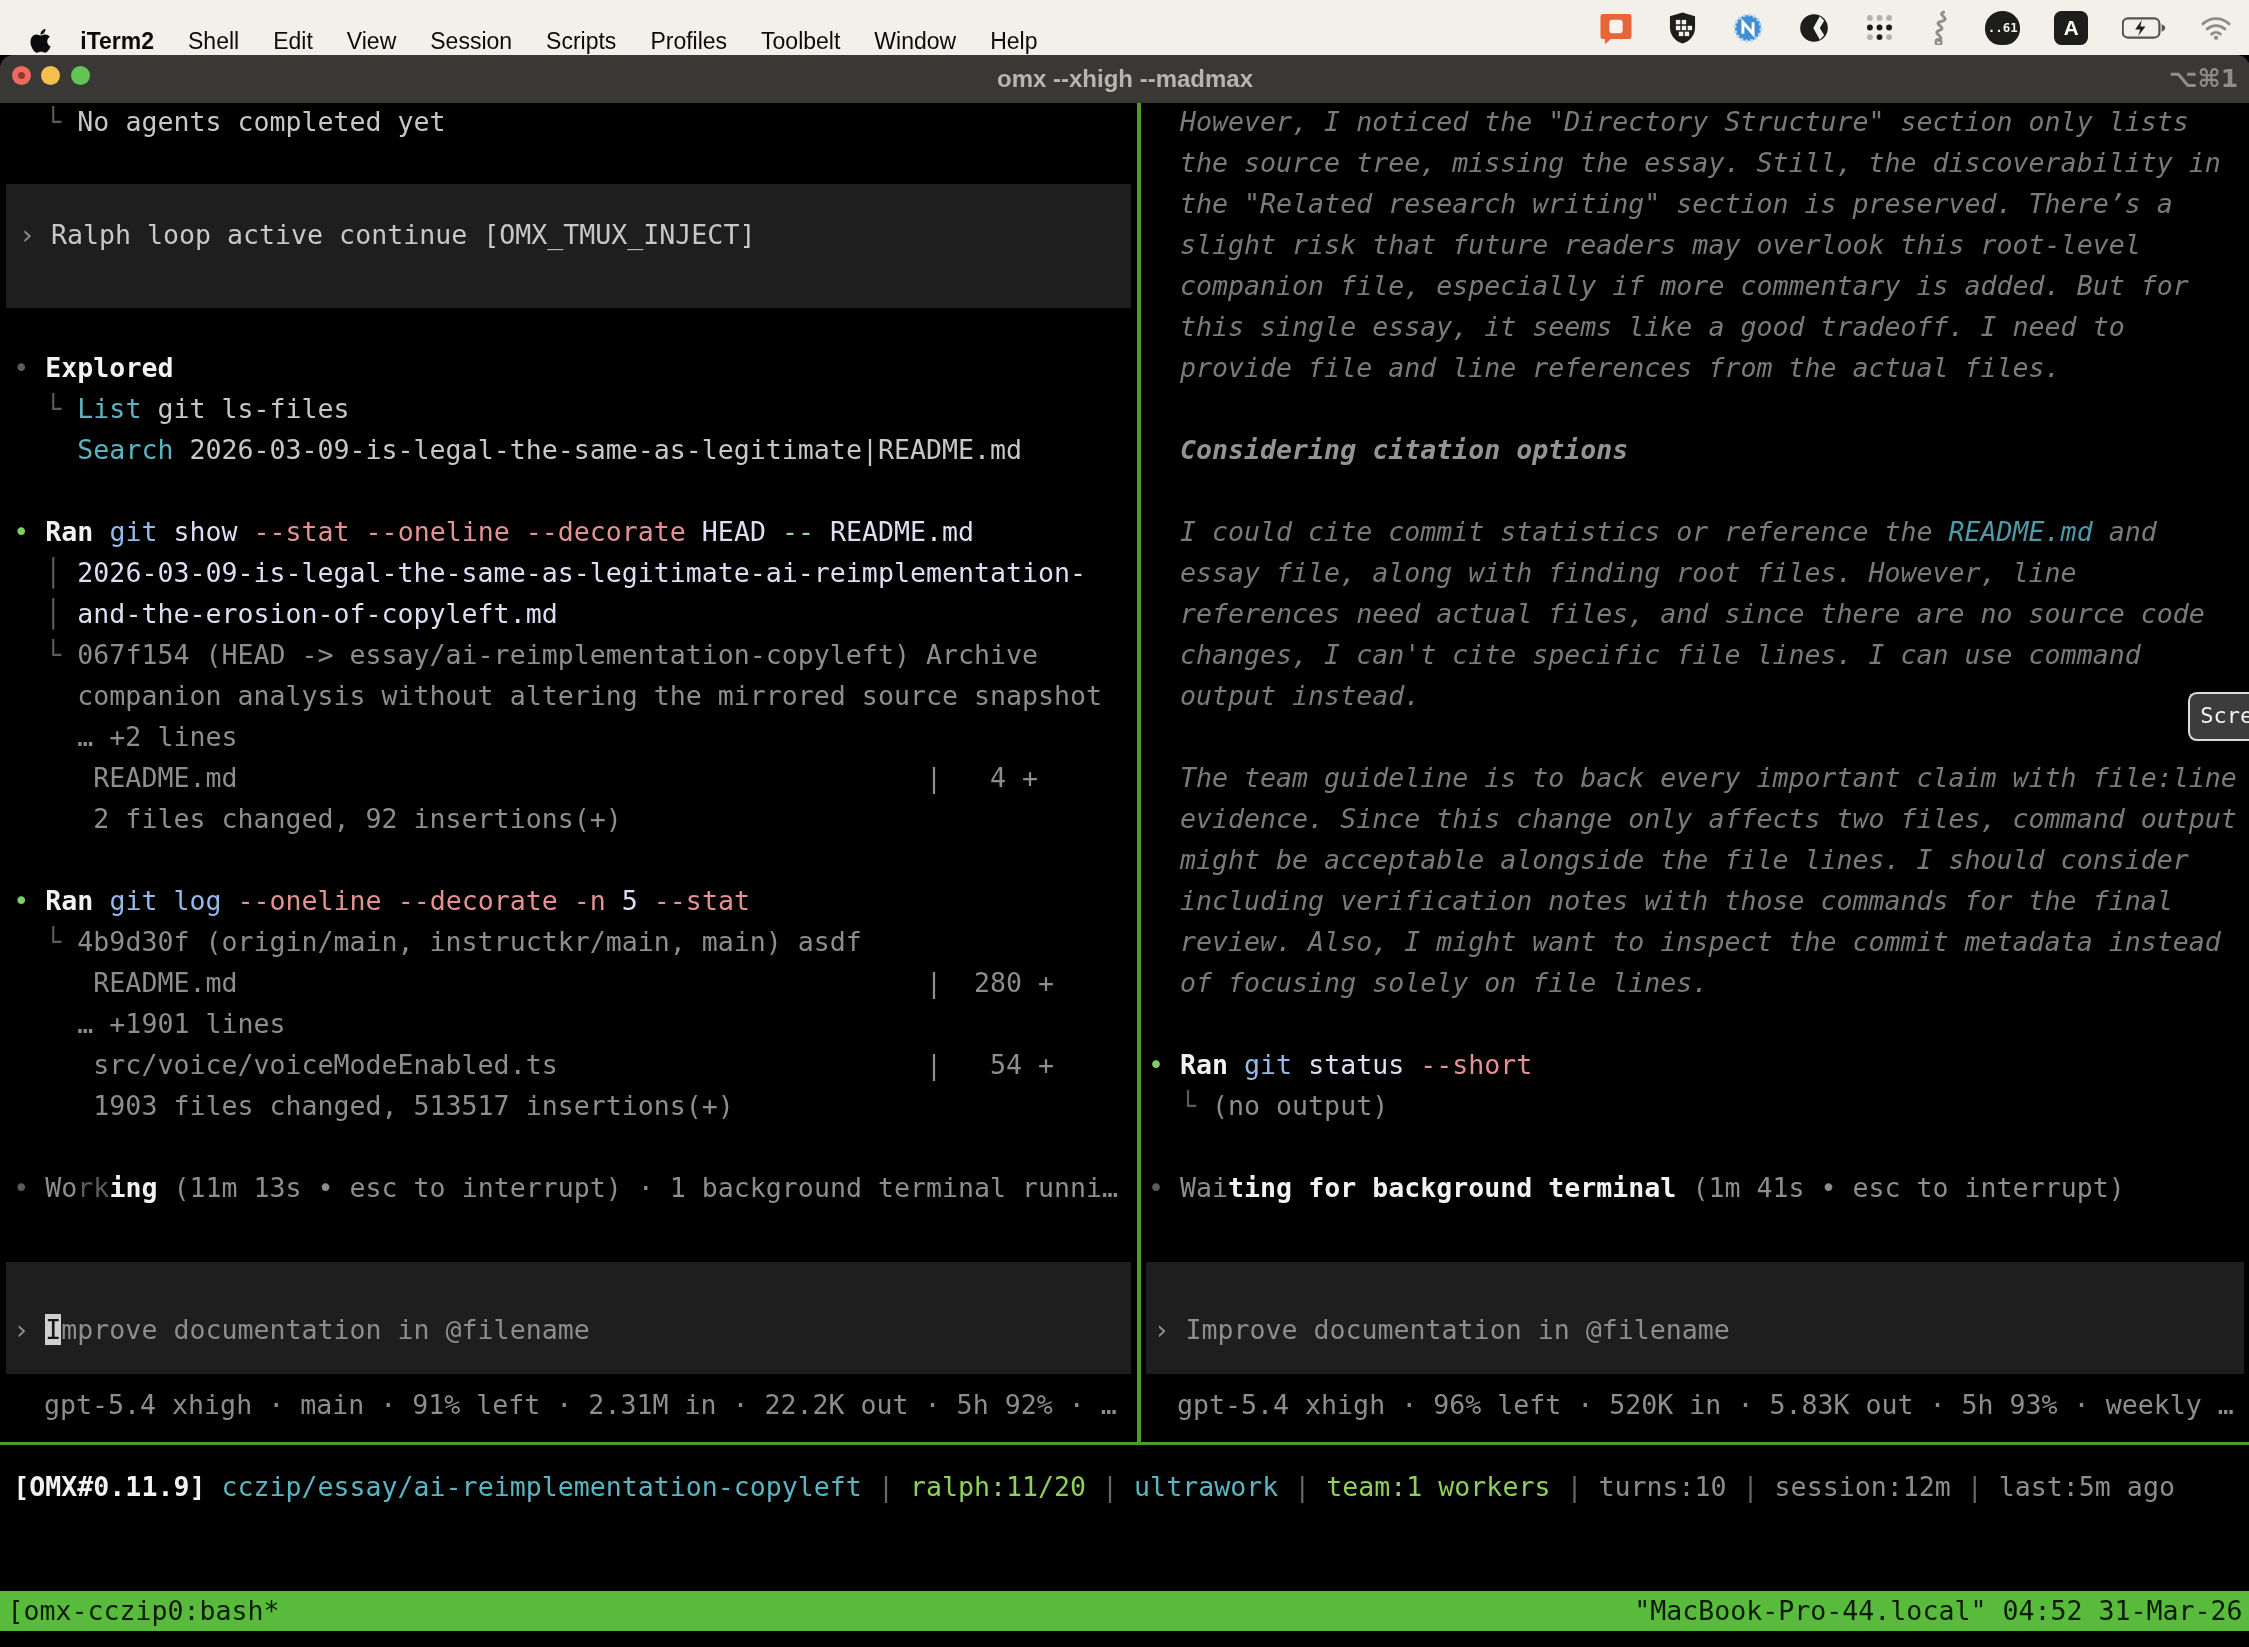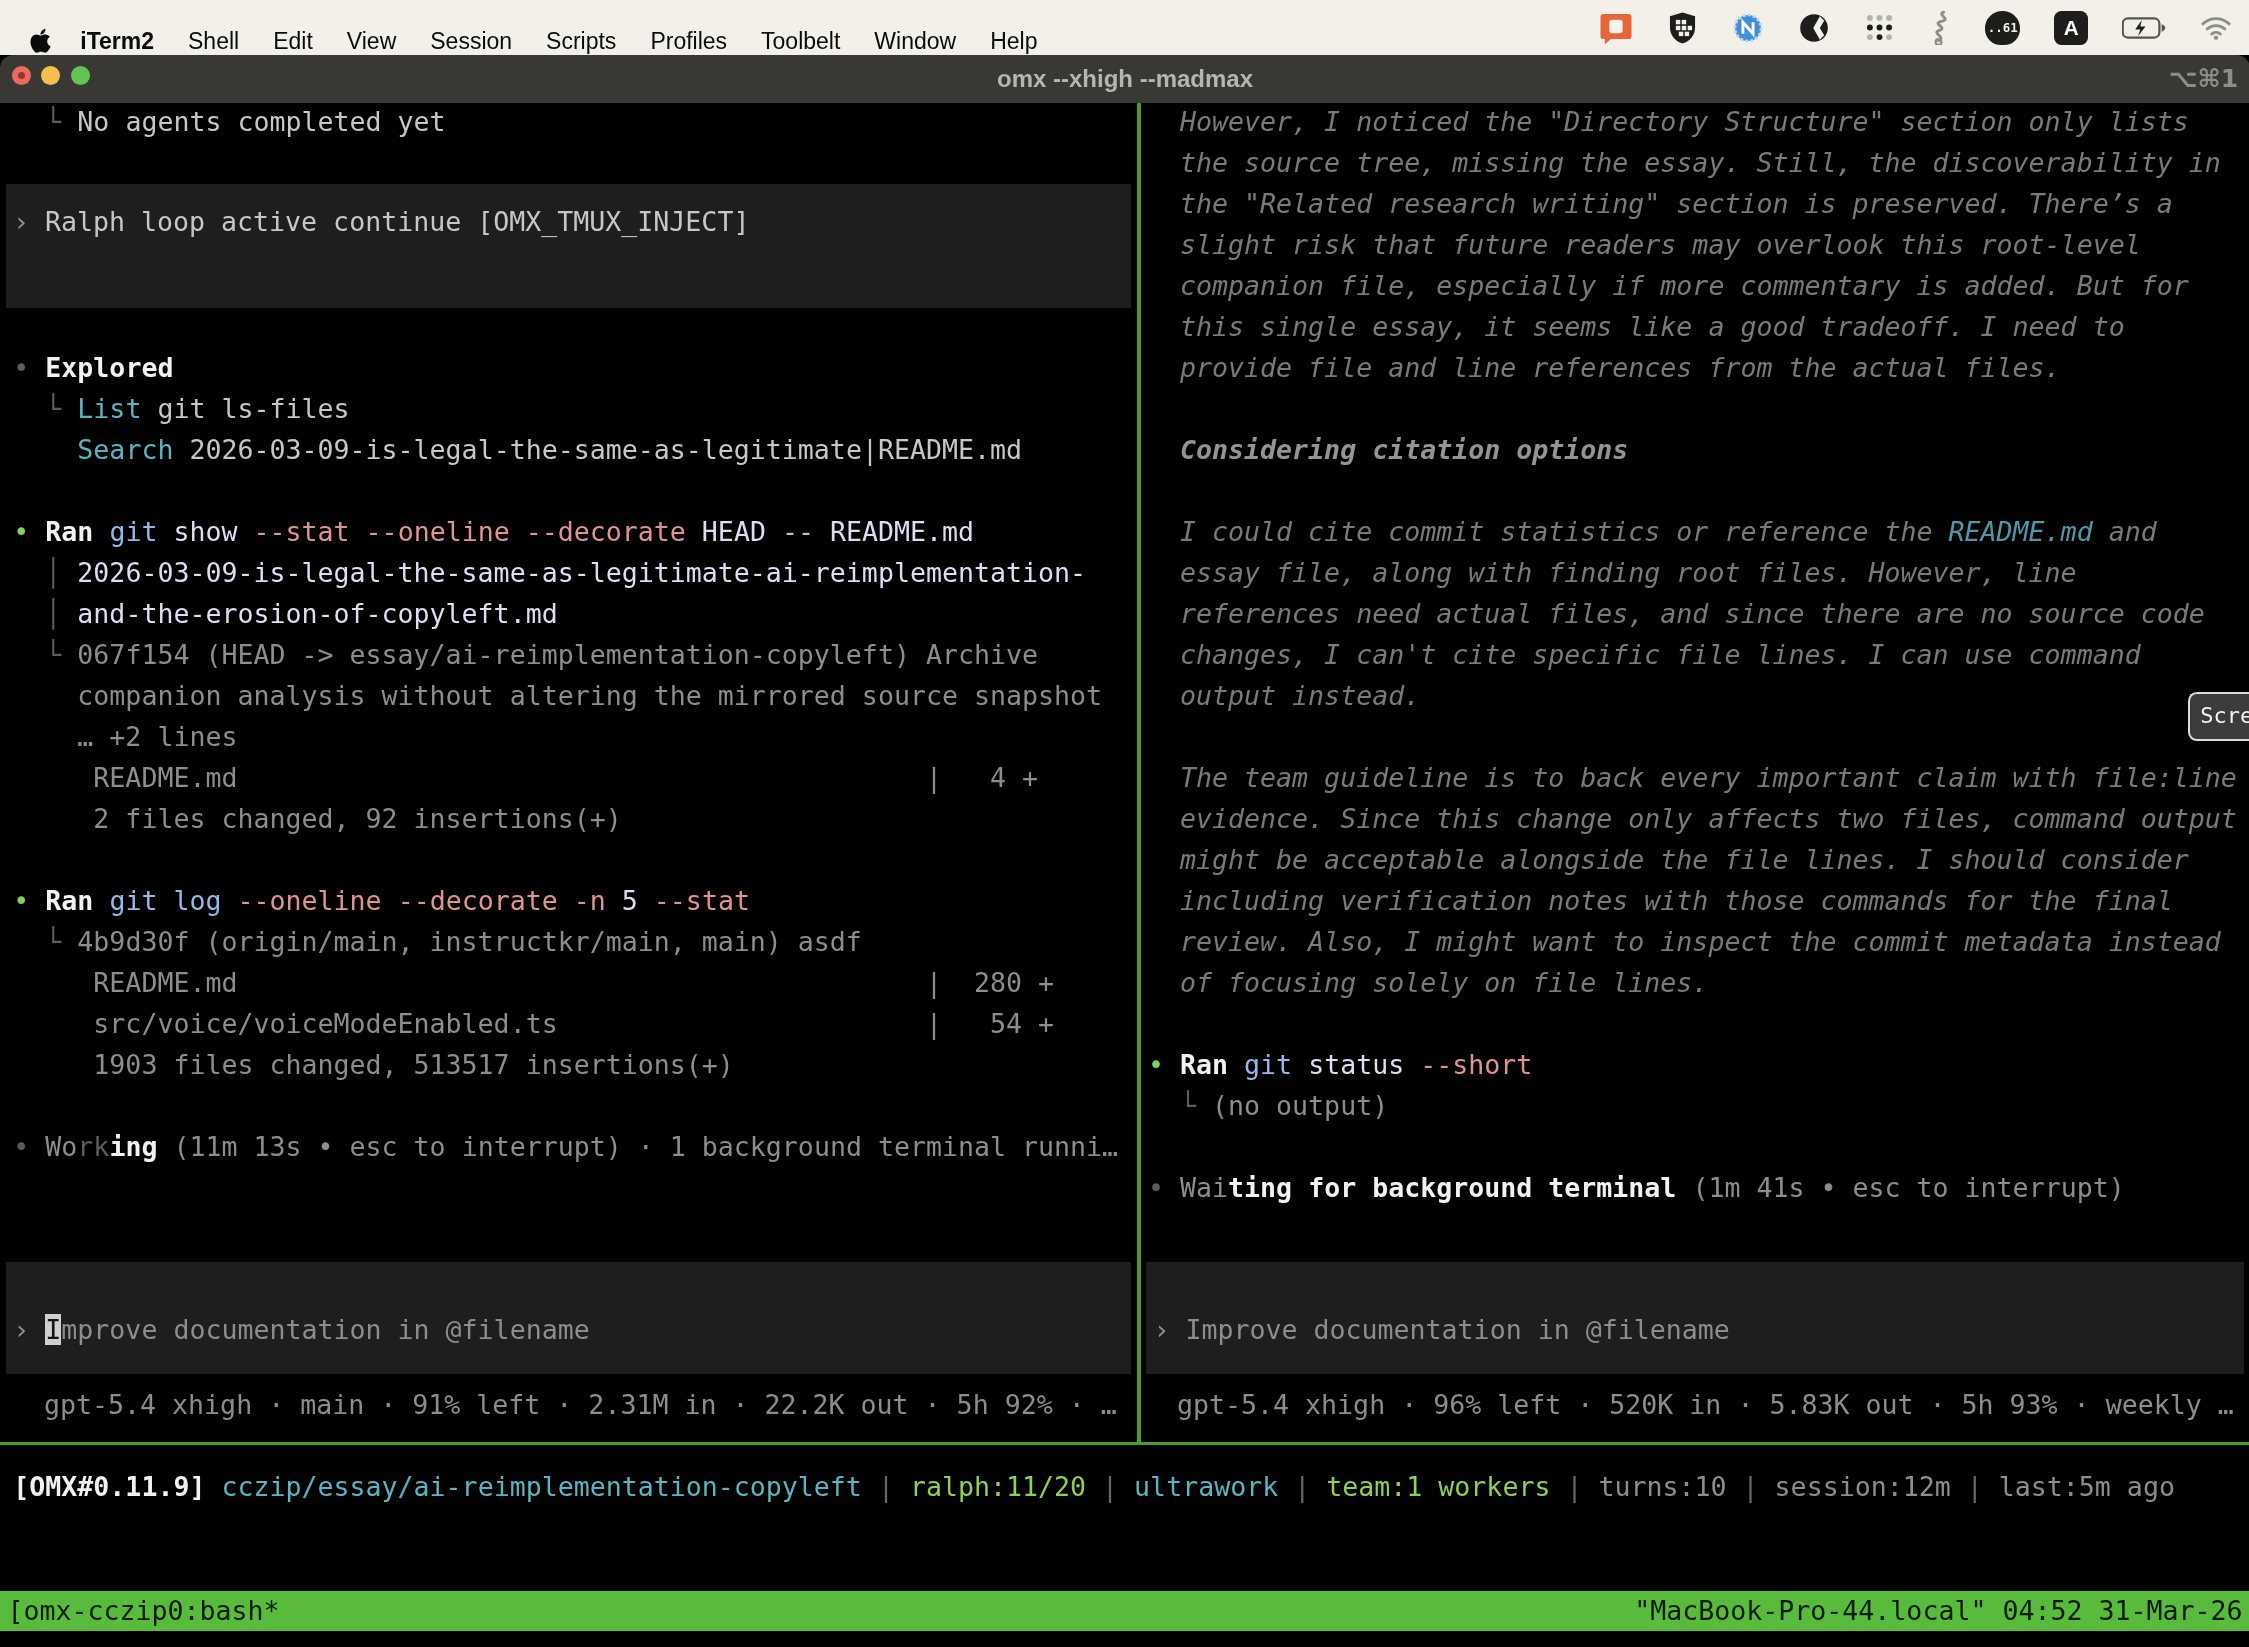--- a/index.html
+++ b/index.html
@@ -33,21 +33,21 @@
 
   
   .term-line{height:41px;line-height:41px;font-size:26.6px;white-space:pre}
   #left-lines{position:absolute;left:13.3px;top:101px;width:1115px}
   #right-lines{position:absolute;left:1148px;top:101px;width:1100px}
 
   .divider-v{position:absolute;left:1137px;top:103px;width:3.7px;height:1339px;background:#4a9e27}
   .divider-h{position:absolute;left:0;top:1442px;width:2250px;height:3px;background:#4a9e27}
 
   .inject-box{position:absolute;left:5.9px;top:184px;width:1125px;height:124px;background:#1e1e1e}
-  .inject-box .term-line{margin-top:17px;padding-left:7px}
+  .inject-box .term-line{margin-top:30px;padding-left:13px}
   .prompt-box{position:absolute;top:1262px;height:112px;background:#1e1e1e}
   .prompt-box.left{left:5.9px;width:1125px}
   .prompt-box.right{left:1146px;width:1098px}
   .prompt-box .term-line{margin-top:47px;padding-left:7.4px}
 
   .status-line{position:absolute;top:1384px}
   .status-line.left{left:44px}
   .status-line.right{left:1177px}
 
   .omx-line{position:absolute;left:13.3px;top:1466px}
@@ -205,20 +205,21 @@
     <div class="term-line"><span class="s-dm2">  │ </span><span class="s-lav">and-the-erosion-of-copyleft.md</span></div>
     <div class="term-line"><span class="s-dm2">  └ </span><span class="s-dim">067f154 (HEAD -&gt; essay/ai-reimplementation-copyleft) Archive</span></div>
     <div class="term-line"><span class="s-dim">    companion analysis without altering the mirrored source snapshot</span></div>
     <div class="term-line"><span class="s-dim">    … +2 lines</span></div>
     <div class="term-line"><span class="s-dim">     README.md                                           |   4 +</span></div>
     <div class="term-line"><span class="s-dim">     2 files changed, 92 insertions(+)</span></div>
     <div class="term-line"></div>
     <div class="term-line"><span class="s-gdot">• </span><span class="s-b">Ran</span><span class="s-fg"> </span><span class="s-blue">git</span><span class="s-fg"> </span><span class="s-blue">log</span><span class="s-fg"> </span><span class="s-red">--oneline</span><span class="s-fg"> </span><span class="s-red">--decorate</span><span class="s-fg"> </span><span class="s-red">-n</span><span class="s-fg"> </span><span class="s-lav">5</span><span class="s-fg"> </span><span class="s-red">--stat</span></div>
     <div class="term-line"><span class="s-dm2">  └ </span><span class="s-dim">4b9d30f (origin/main, instructkr/main, main) asdf</span></div>
     <div class="term-line"><span class="s-dim">     README.md                                           |  280 +</span></div>
+    <div class="term-line"><span class="s-dim">    … +1901 lines</span></div>
     <div class="term-line"><span class="s-dim">     src/voice/voiceModeEnabled.ts                       |   54 +</span></div>
     <div class="term-line"><span class="s-dim">     1903 files changed, 513517 insertions(+)</span></div>
     <div class="term-line"></div>
     <div class="term-line"><span class="s-dm2">• </span><span class="s-dim">Wo</span><span class="s-dm2">rk</span><span class="s-b">ing</span><span class="s-dim"> (11m 13s • esc to interrupt) · 1 background terminal runni…</span></div>
   </div>
 <div class="inject-box">
   <div class="term-line"><span class="s-dim">› </span><span class="s-fg">Ralph loop active continue [OMX_TMUX_INJECT]</span></div>
 </div>
 <div class="prompt-box left">
   <div class="term-line"><span class="s-dim">› </span><span class="s-cur">I</span><span class="s-dim">mprove documentation in @filename</span></div>

